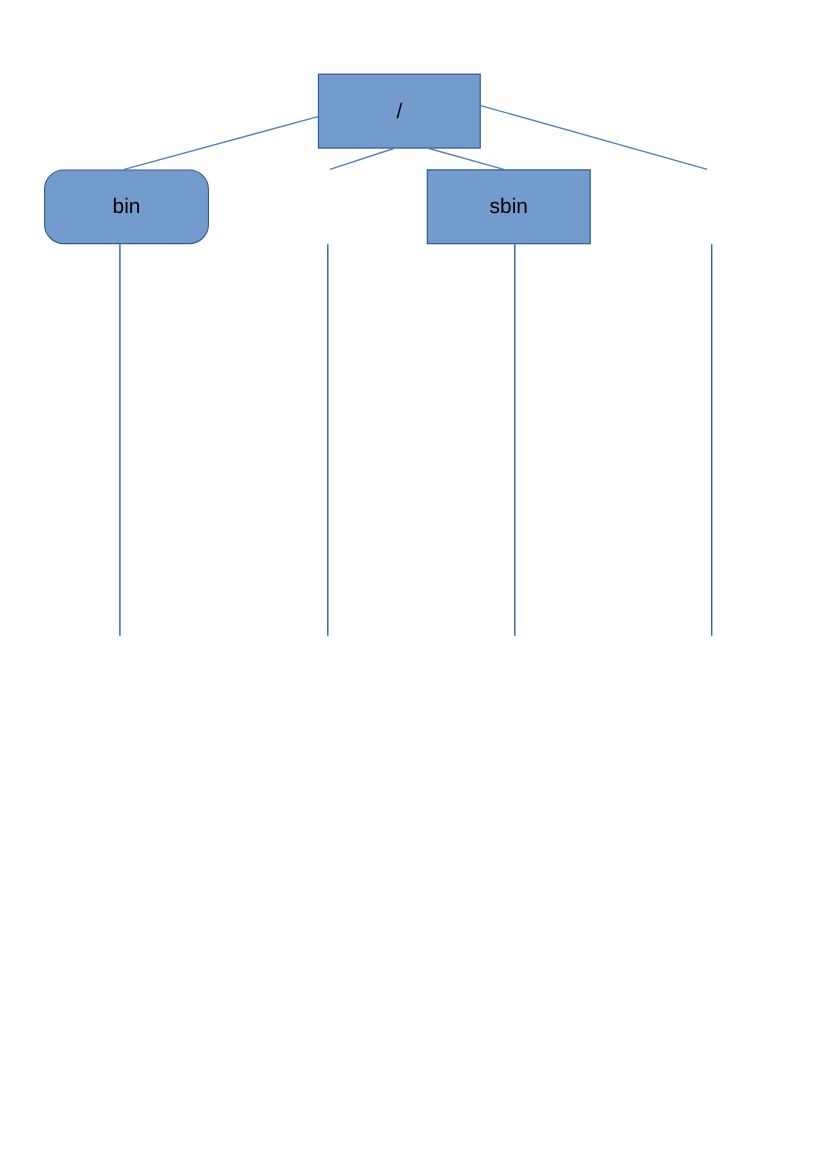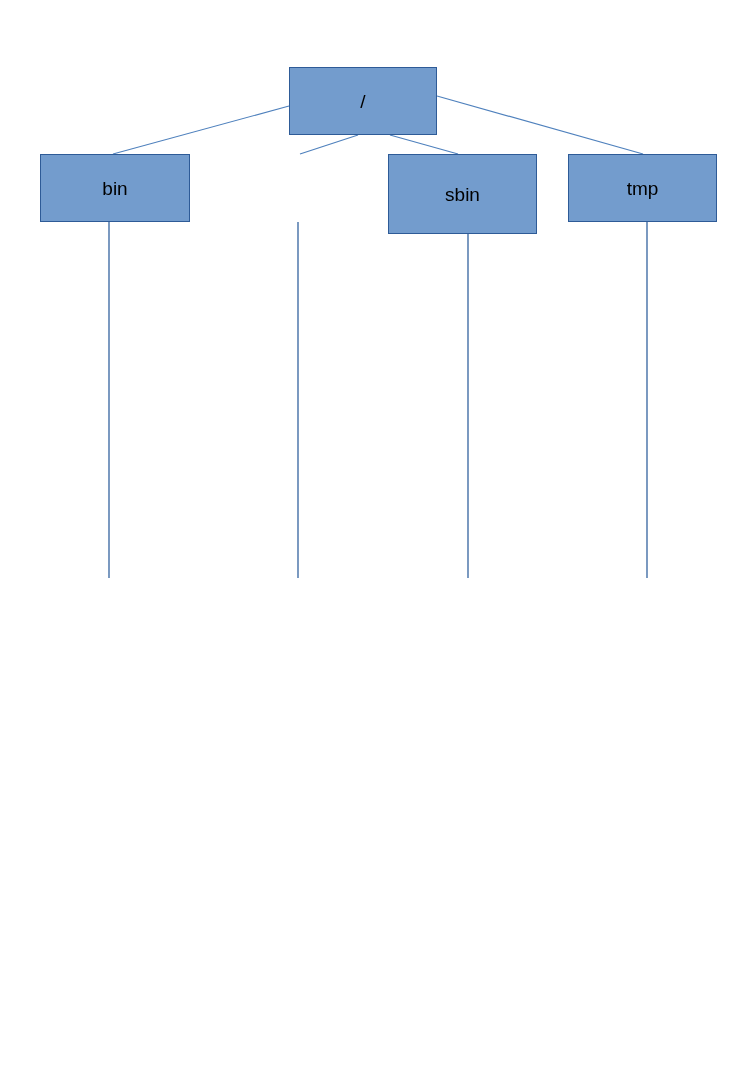--- a/index.html
+++ b/index.html
@@ -48,23 +48,23 @@
     background: var(--node-fill);
     border: 1.5px solid var(--node-border);
     display: flex;
     align-items: center;
     justify-content: center;
     font-size: 19px;
     color: var(--text-color);
     line-height: 1;
   }
   .node-root { left: 289px; top: 67px;  width: 148px; height: 68px; }
-  .node-bin  { left: 40px;  top: 154px; width: 150px; height: 68px; }
+  .node-bin  { left: 40px;  top: 154px; width: 150px; height: 68px; border-radius: 18px; }
   .node-home { left: 220px; top: 154px; width: 148px; height: 68px; }
-  .node-sbin { left: 388px; top: 154px; width: 149px; height: 80px; }
+  .node-sbin { left: 388px; top: 154px; width: 149px; height: 68px; }
   .node-tmp  { left: 568px; top: 154px; width: 149px; height: 68px; }
 </style>
 </head>
 <body>
 
 <div class="canvas">
 
   <svg class="connectors" viewBox="0 0 756 1069" xmlns="http://www.w3.org/2000/svg">
 
     <line class="diag" x1="289" y1="106" x2="113" y2="154"></line>
@@ -84,17 +84,14 @@
 
   <div class="node node-bin">
     <span>bin</span>
   </div>
 
 
   <div class="node node-sbin">
     <span>sbin</span>
   </div>
 
-  <div class="node node-tmp">
-    <span>tmp</span>
-  </div>
 
 </div>
 
 </body></html>

